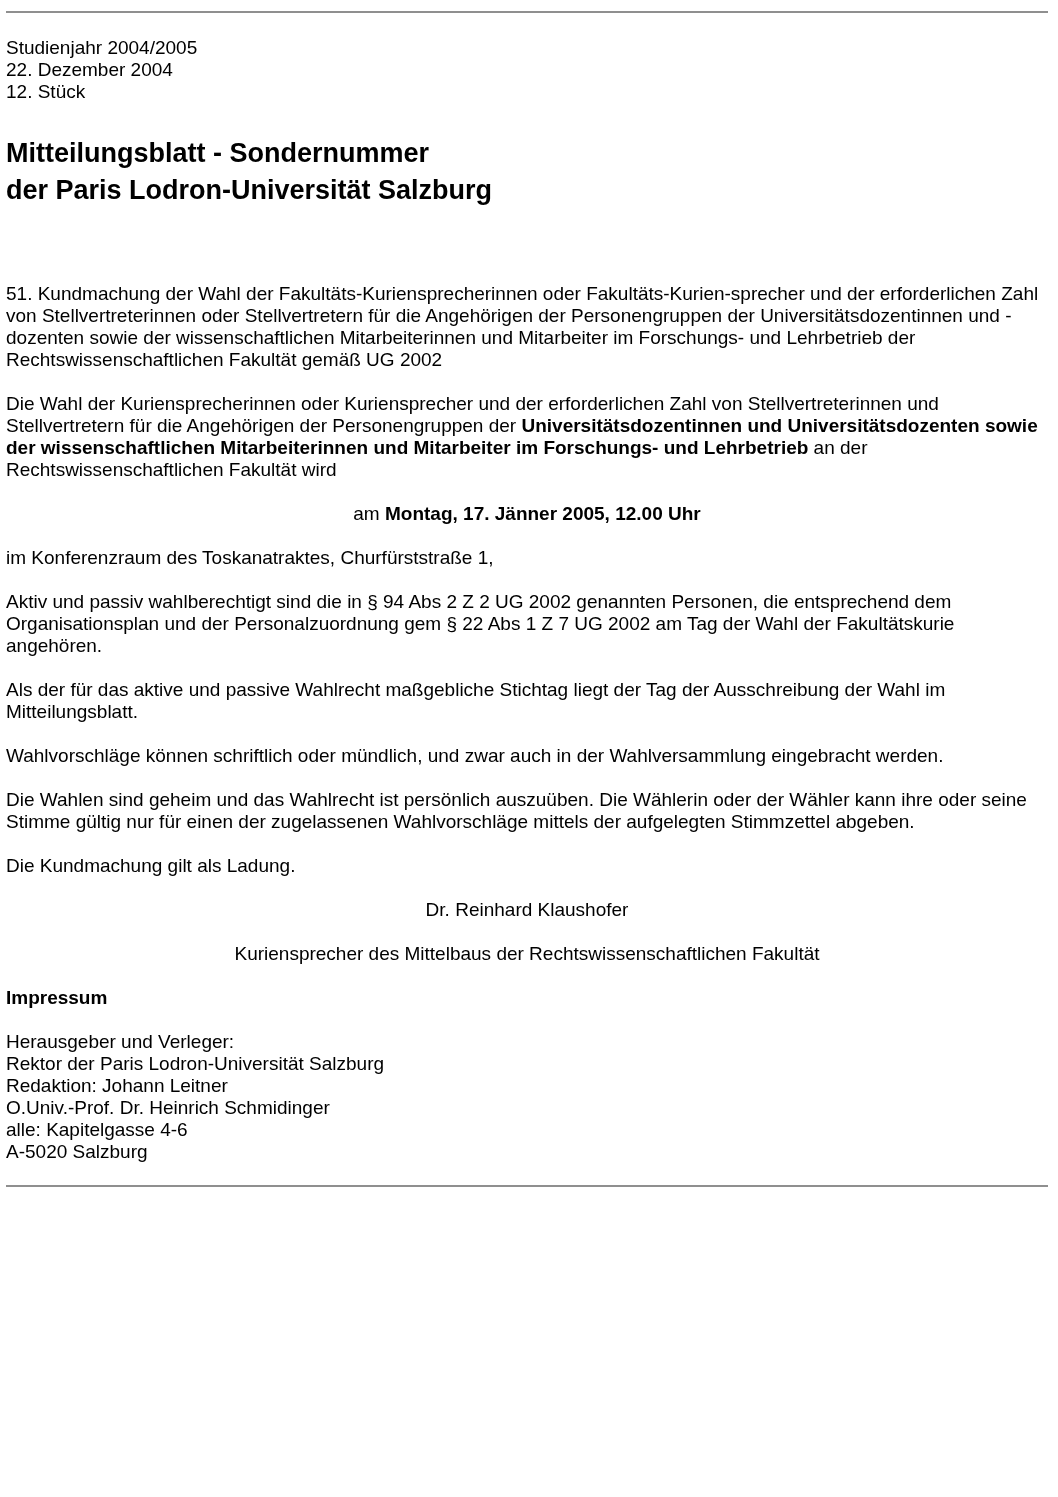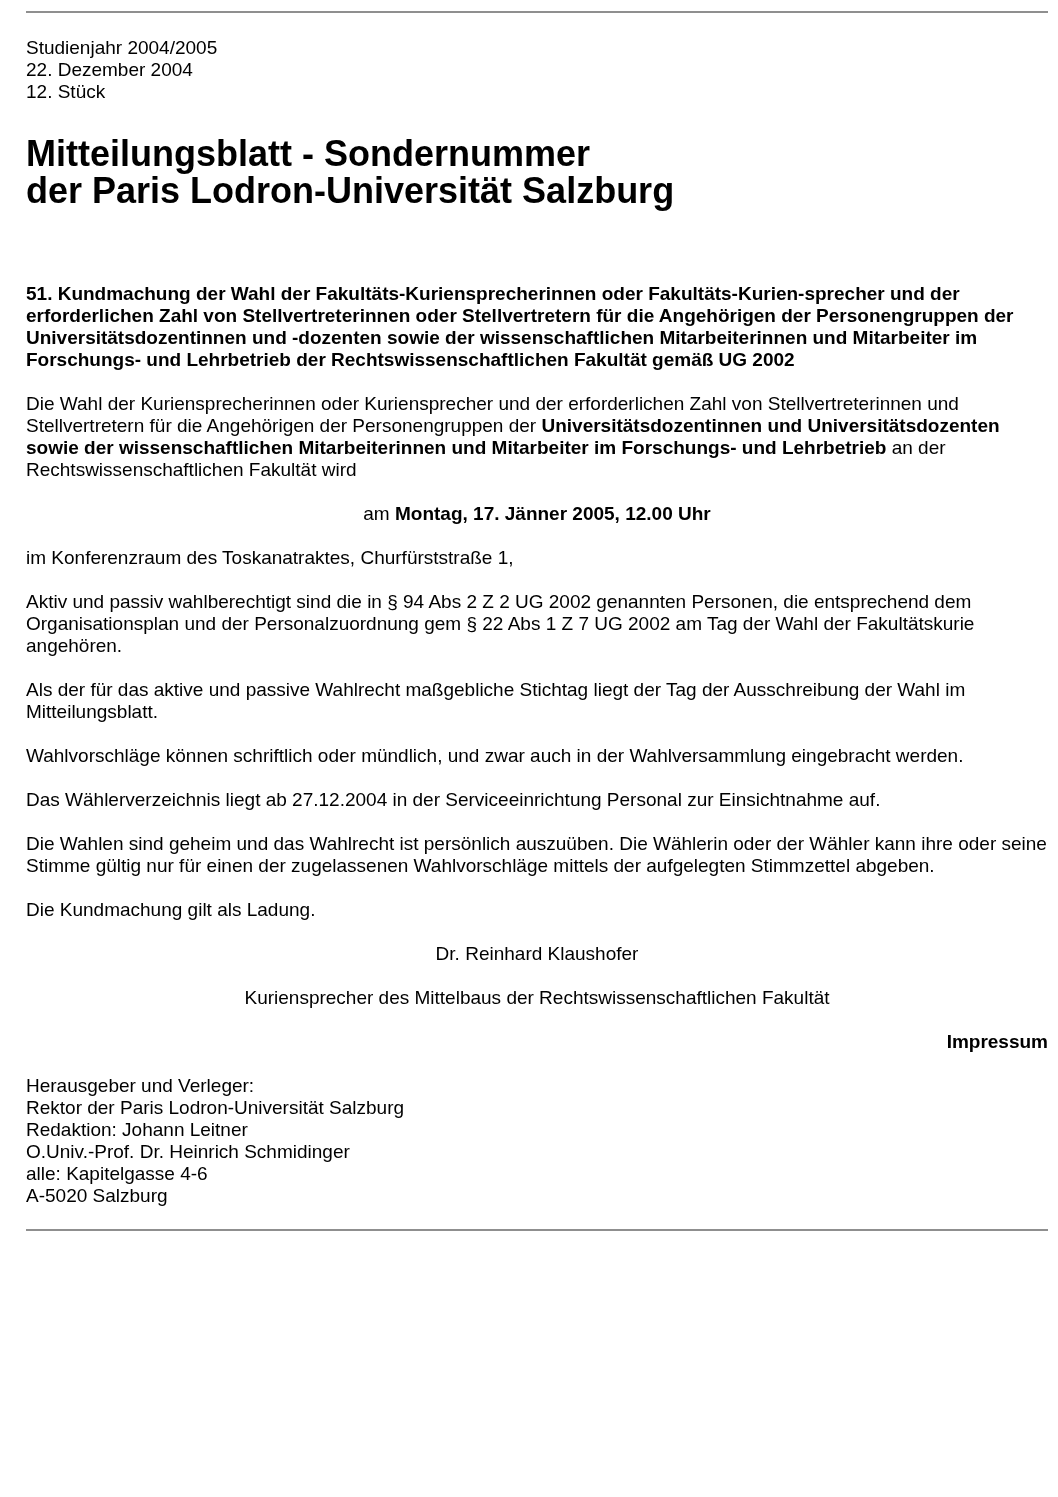--- a/index.html
+++ b/index.html
@@ -10,49 +10,48 @@
   body {
     width: 1058px;
     min-height: 1497px;
     font-family: "Liberation Sans", "DejaVu Sans", sans-serif;
     font-size: 19px;
     line-height: 22px;
     color: #000000;
     box-sizing: border-box;
   }
   .page {
-    padding: 11px 10px 0 26px;
+    padding: 11px 10px 0 6px;
     box-sizing: border-box;
   }
   .rule {
     border: none;
     border-top: 2px solid #8f8f8f;
     margin: 0;
   }
   .rule-top { margin-bottom: 24px; }
   .rule-bottom { margin-top: 22px; }
   .meta-block { margin-bottom: 32px; }
   .meta-line { white-space: nowrap; }
   .page-title {
-    font-size: 36px;
+    font-size: 27px;
     line-height: 37px;
     font-weight: bold;
     margin: 0 0 74px 0;
   }
   p { margin: 0 0 22px 0; }
   .bold { font-weight: bold; text-align: center; }
   .centered { text-align: center; }
   .announcement-heading {
-    font-weight: bold;
+    font-weight: normal;
     margin-bottom: 22px;
   }
   .impressum-heading {
     font-weight: bold;
     margin: 0 0 22px 0;
-    text-align: right;
   }
   .impressum-block { margin-bottom: 16px; }
 </style>
 </head>
 <body>
 
 <div class="page">
 
   <hr class="rule rule-top">
 
@@ -75,21 +74,20 @@
 
   <p>im Konferenzraum des Toskanatraktes, Churfürststraße 1,</p>
 
 
   <p>Aktiv und passiv wahlberechtigt sind die in § 94 Abs 2 Z 2 UG 2002 genannten Personen, die entsprechend dem Organisationsplan und der Personalzuordnung gem § 22 Abs 1 Z 7 UG 2002 am Tag der Wahl der Fakultätskurie angehören.</p>
 
   <p>Als der für das aktive und passive Wahlrecht maßgebliche Stichtag liegt der Tag der Ausschreibung der Wahl im Mitteilungsblatt.</p>
 
   <p>Wahlvorschläge können schriftlich oder mündlich, und zwar auch in der Wahlversammlung eingebracht werden.</p>
 
-  <p>Das Wählerverzeichnis liegt ab 27.12.2004 in der Serviceeinrichtung Personal zur Einsichtnahme auf.</p>
 
   <p>Die Wahlen sind geheim und das Wahlrecht ist persönlich auszuüben. Die Wählerin oder der Wähler kann ihre oder seine Stimme gültig nur für einen der zugelassenen Wahlvorschläge mittels der aufgelegten Stimmzettel abgeben.</p>
 
   <p>Die Kundmachung gilt als Ladung.</p>
 
   <p class="centered">Dr. Reinhard Klaushofer</p>
 
   <p class="centered">Kuriensprecher des Mittelbaus der Rechtswissenschaftlichen Fakultät</p>
 
   <p class="impressum-heading">Impressum</p>

